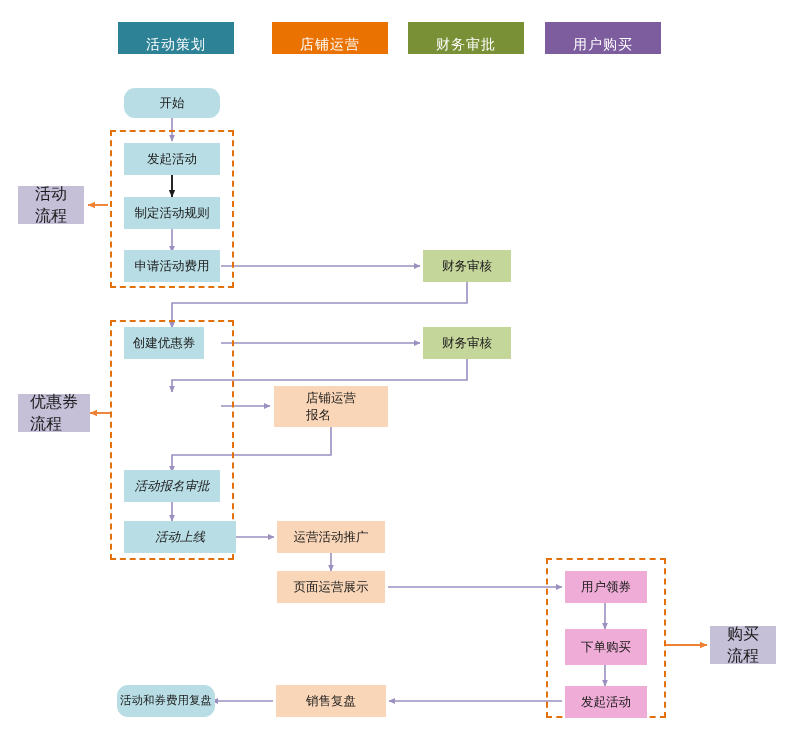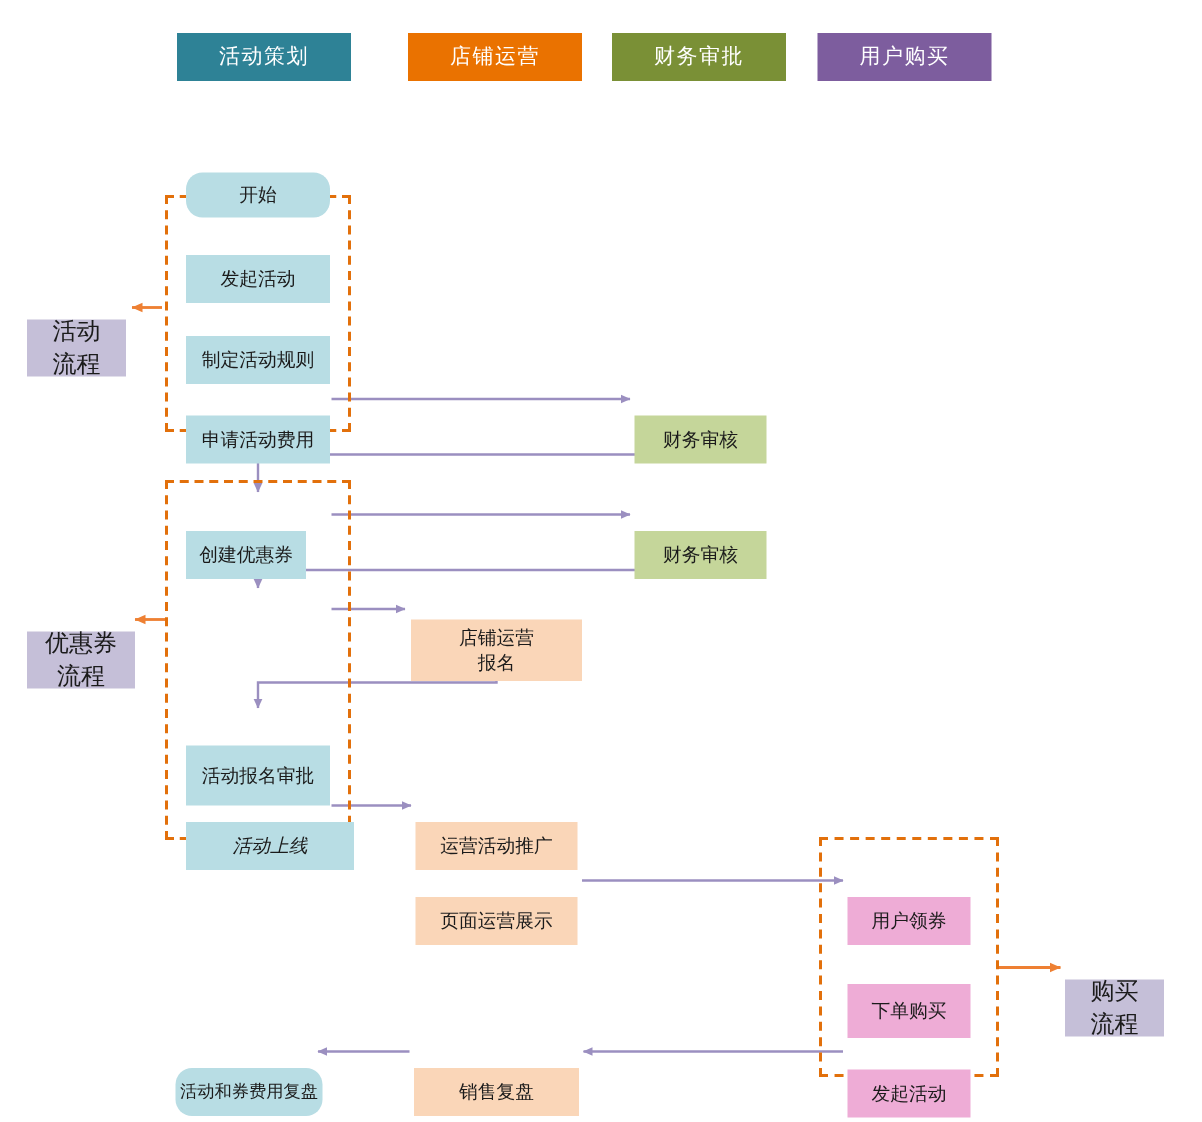--- a/index.html
+++ b/index.html
@@ -26,21 +26,21 @@
     top: 0;
     width: 801px;
     height: 748px;
     pointer-events: none;
   }
 
   
   .legend-chip {
     position: absolute;
     display: flex;
-    align-items: center;
+    align-items: flex-end;
     justify-content: center;
     color: #ffffff;
     font-size: 14px;
     letter-spacing: 1px;
     white-space: nowrap;
   }
 
   
   .group-frame {
     position: absolute;
@@ -49,26 +49,24 @@
     background: transparent;
   }
 
   
   .node {
     position: absolute;
     box-sizing: border-box;
     display: flex;
     align-items: center;
     justify-content: center;
-    text-align: center;
     font-size: 12.5px;
     line-height: 1.35;
     color: #1b1b1b;
     white-space: pre-line;
-    margin-top: 27px;
   }
   .node.blue      { background: #b8dde4; }
   .node.green     { background: #c5d69a; }
   .node.peach     { background: #fad6b8; }
   .node.pink      { background: #eeacd6; }
   .node.lavender  { background: #c5bfd8; }
   .node.rounded   { border-radius: 11px; }
 
   .node.side-label { font-size: 16px; }
 </style>
@@ -171,21 +169,21 @@
   <div class="node green" style="left:423px; top:250px; width:88px; height:32px;">财务审核</div>
 
   <div class="node blue" style="left:124px; top:327px; width:80px; height:32px;">创建优惠券</div>
 
   <div class="node green" style="left:423px; top:327px; width:88px; height:32px;">财务审核</div>
 
 
   <div class="node peach" style="left:274px; top:386px; width:114px; height:41px;">店铺运营
 报名</div>
 
-  <div class="node blue" style="left:124px; top:470px; width:96px; height:40px;">活动报名审批</div>
+  <div class="node blue" style="left:124px; top:470px; width:96px; height:32px;font-style:italic;">活动报名审批</div>
 
   <div class="node blue" style="left:124px; top:521px; width:112px; height:32px;font-style:italic;">活动上线</div>
 
   <div class="node peach" style="left:277px; top:521px; width:108px; height:32px;">运营活动推广</div>
 
   <div class="node peach" style="left:277px; top:571px; width:108px; height:32px;">页面运营展示</div>
 
   <div class="node pink" style="left:565px; top:571px; width:82px; height:32px;">用户领券</div>
 
   <div class="node pink" style="left:565px; top:629px; width:82px; height:36px;">下单购买</div>

